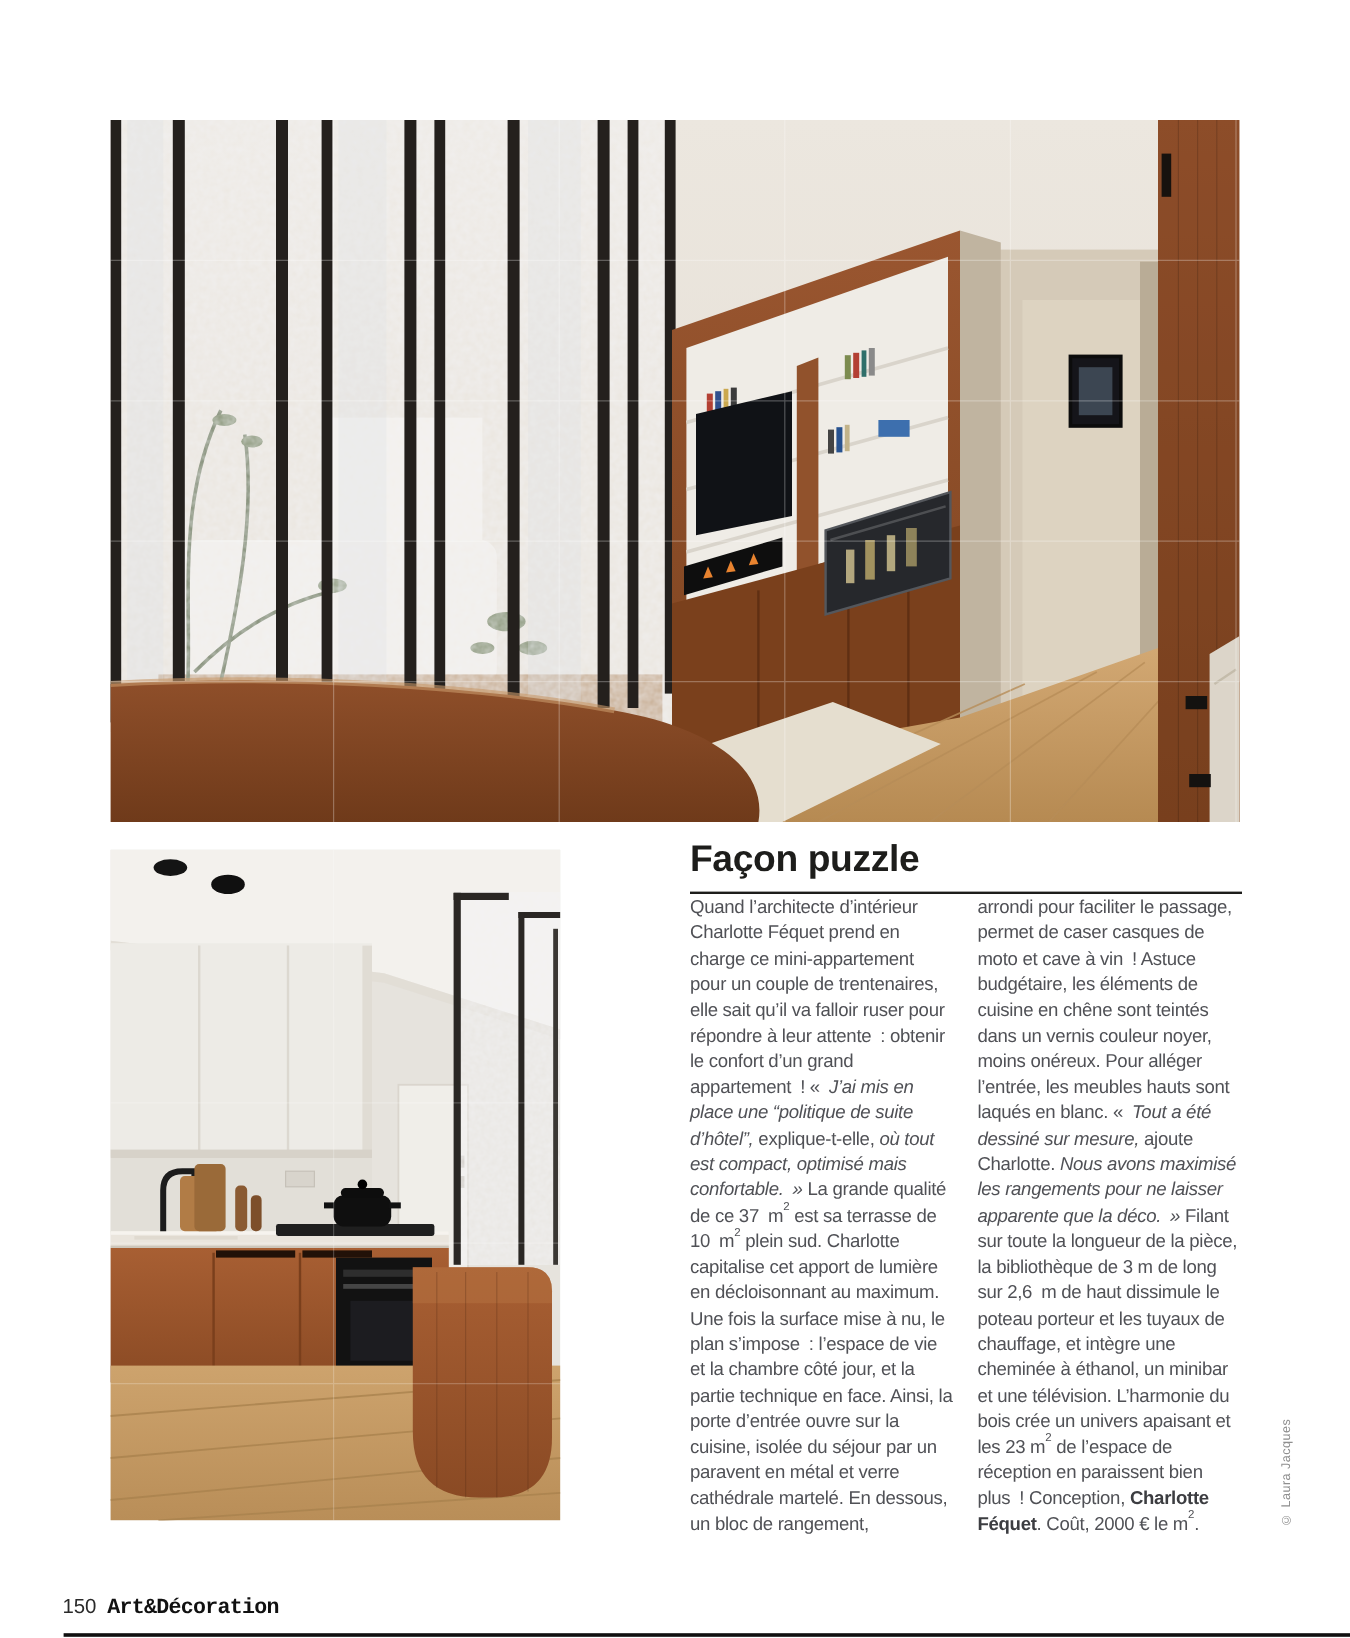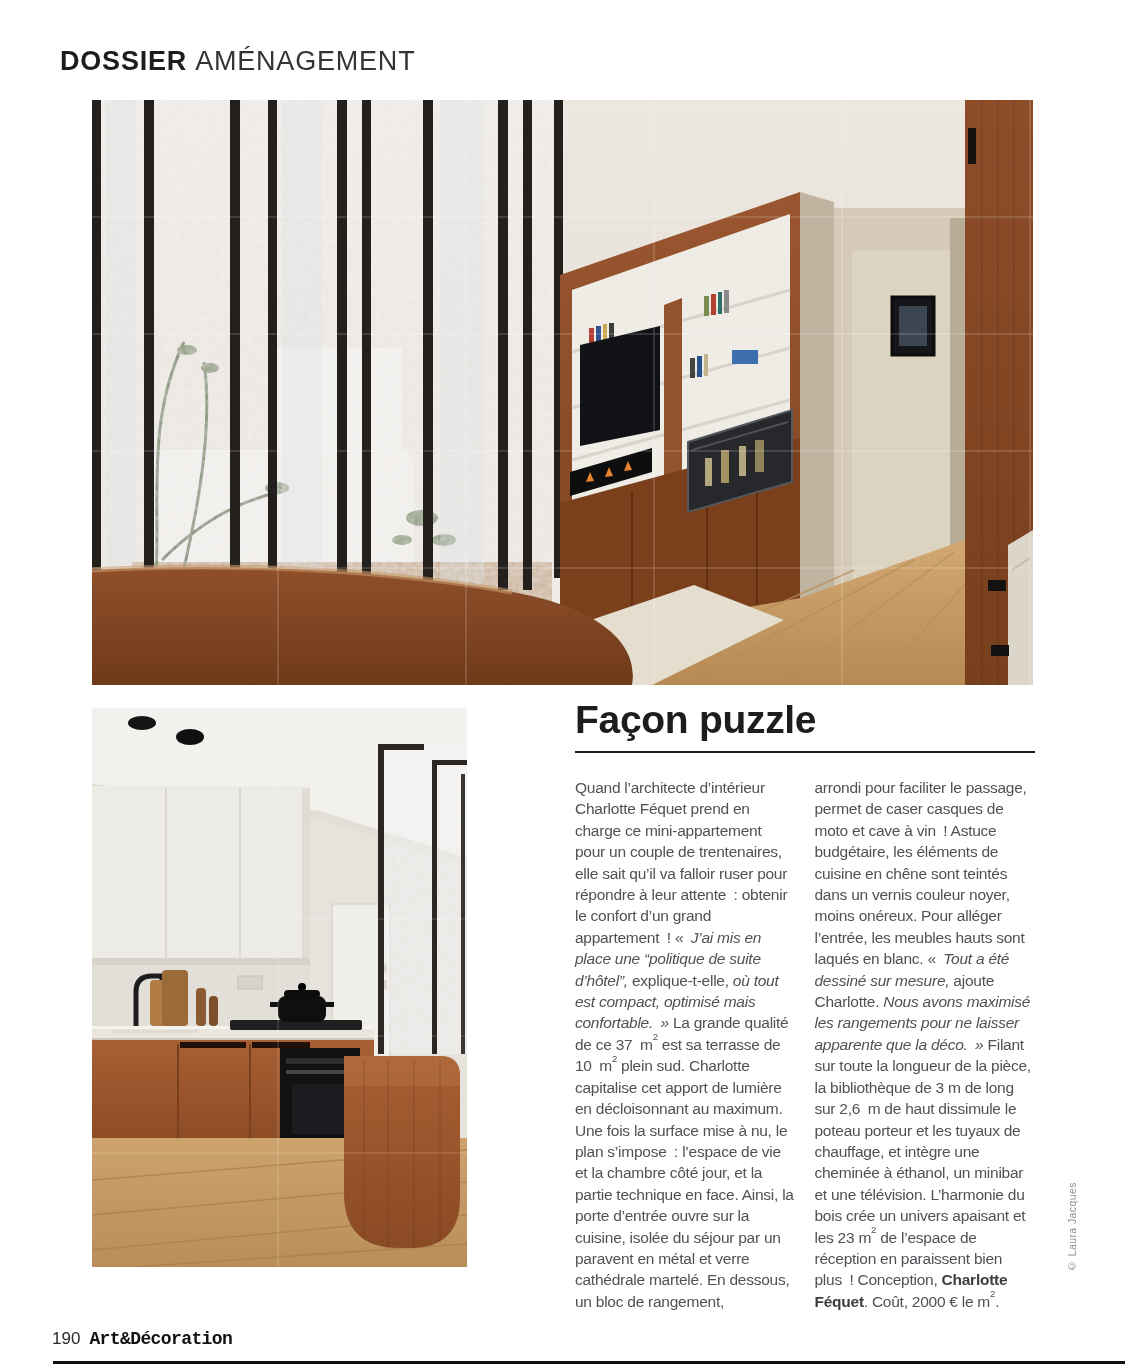--- a/index.html
+++ b/index.html
@@ -10,45 +10,42 @@
   .kicker .k-bold{font-weight:700;color:#1d1d1b;margin-right:8px;}
   .kicker .k-light{font-weight:400;color:#343434;}
   
   .photo-main{position:absolute;left:92px;top:100px;width:941px;height:585px;}
   .photo-kitchen{position:absolute;left:92px;top:708px;width:375px;height:559px;}
   .photo-main svg,.photo-kitchen svg{display:block;width:100%;height:100%;}
   
   .article{position:absolute;left:575px;top:696px;width:460px;color:#505156;}
   .article h1{margin:0;font-size:66px;line-height:.95;font-weight:700;color:#1d1d1b;letter-spacing:-1px;}
   .article h1 sup{font-size:.52em;position:relative;top:-.48em;margin-left:1px;}
-  .article h2{margin:2px 0 0 0;font-size:39px;font-weight:700;color:#1d1d1b;letter-spacing:-.3px;}
+  .article h2{margin:2px 0 0 0;font-size:31px;font-weight:700;color:#1d1d1b;letter-spacing:-.3px;}
   .article .rule{border:none;border-top:2px solid #1d1d1b;margin:9px 0 0 0;}
-  .cols{display:flex;gap:19px;margin-top:24px;}
+  .cols{display:flex;gap:19px;margin-top:1px;}
   .col{width:221px;font-size:15.5px;line-height:21.4px;letter-spacing:-.25px;color:#505156;text-align:left;}
   .col .italic{font-style:italic;}
   .col .bold{font-weight:700;color:#3c3d41;}
   .col sup{font-size:.62em;position:relative;top:-.35em;line-height:0;}
   
   .credit{position:absolute;left:1066px;top:1186px;height:86px;writing-mode:vertical-rl;
           transform:rotate(180deg);font-size:10.5px;color:#8f8f8f;letter-spacing:.4px;white-space:nowrap;}
   
   .footer{position:absolute;left:52px;top:1329px;display:flex;align-items:baseline;gap:9px;}
   .footer .pagenum{font-size:17px;color:#2a2a2a;}
   .footer .maglogo{font-family:Liberation Mono, monospace;font-weight:700;font-size:18px;
                    color:#111;letter-spacing:-.6px;}
   .edge-line{position:absolute;left:53px;top:1361px;width:1072px;height:3px;background:#101010;}
 </style>
 </head>
 <body>
 
 <div class="page">
 
-  <div class="kicker">
-    <span class="k-bold">DOSSIER</span><span class="k-light">AMÉNAGEMENT</span>
-  </div>
 
   <div class="photo-main">
     <svg viewBox="0 0 941 585" preserveAspectRatio="none">
       <defs>
         <linearGradient id="ceil" x1="0" y1="0" x2="0" y2="1">
           <stop offset="0" stop-color="#ece7df"></stop>
             <stop offset="1" stop-color="#e3dcd2"></stop>
         </linearGradient>
         <linearGradient id="woodv" x1="0" y1="0" x2="0" y2="1">
           <stop offset="0" stop-color="#9a5630"></stop>
@@ -323,18 +320,18 @@
     <hr class="rule">
     <div class="cols">
       <div class="col"><span>Quand l’architecte d’intérieur Charlotte Féquet prend en charge ce mini-appartement pour un couple de trentenaires, elle sait qu’il va falloir ruser pour répondre à leur attente : obtenir le confort d’un grand appartement ! « </span><span class="italic">J’ai mis en place une “politique de suite d’hôtel”,</span><span> explique-t-elle, </span><span class="italic">où tout est compact, optimisé mais confortable. »</span><span> La grande qualité de ce 37 m</span><sup>2</sup><span> est sa terrasse de 10 m</span><sup>2</sup><span> plein sud. Charlotte capitalise cet apport de lumière en décloisonnant au maximum. Une fois la surface mise à nu, le plan s’impose : l’espace de vie et la chambre côté jour, et la partie technique en face. Ainsi, la porte d’entrée ouvre sur la cuisine, isolée du séjour par un paravent en métal et verre cathédrale martelé. En dessous, un bloc de rangement,</span></div>
       <div class="col"><span>arrondi pour faciliter le passage, permet de caser casques de moto et cave à vin ! Astuce budgétaire, les éléments de cuisine en chêne sont teintés dans un vernis couleur noyer, moins onéreux. Pour alléger l’entrée, les meubles hauts sont laqués en blanc. « </span><span class="italic">Tout a été dessiné sur mesure,</span><span> ajoute Charlotte. </span><span class="italic">Nous avons maximisé les rangements pour ne laisser apparente que la déco. »</span><span> Filant sur toute la longueur de la pièce, la bibliothèque de 3 m de long sur 2,6 m de haut dissimule le poteau porteur et les tuyaux de chauffage, et intègre une cheminée à éthanol, un minibar et une télévision. L’harmonie du bois crée un univers apaisant et les 23 m</span><sup>2</sup><span> de l’espace de réception en paraissent bien plus ! Conception, </span><span class="bold">Charlotte Féquet</span><span>. Coût, 2000 € le m</span><sup>2</sup><span>.</span></div>
     </div>
   </div>
 
   <div class="credit">© Laura Jacques</div>
 
   <div class="footer">
-    <span class="pagenum">190</span>
+    <span class="pagenum">150</span>
     <span class="maglogo">Art&amp;Décoration</span>
   </div>
   <div class="edge-line"></div>
 
 </div>
 
 </body></html>

